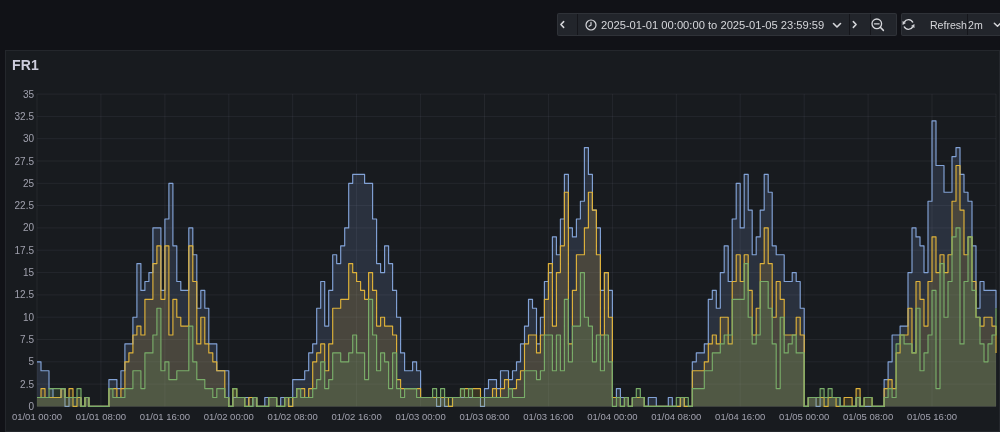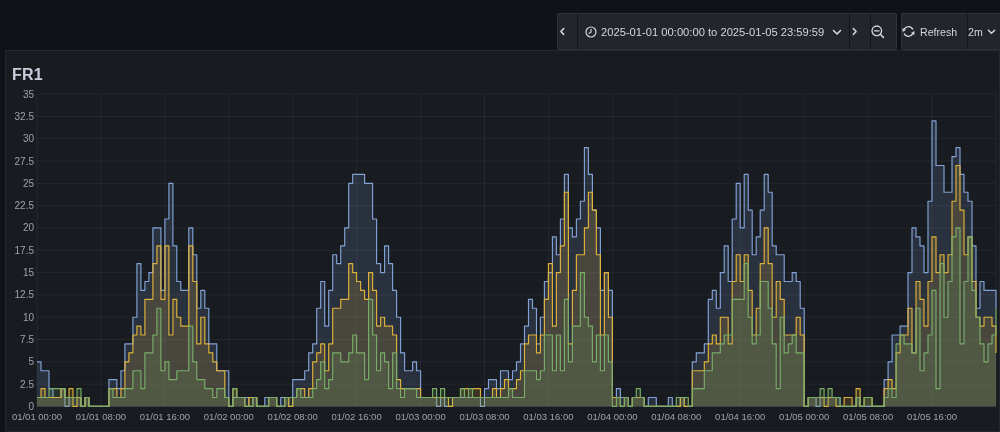--- a/index.html
+++ b/index.html
@@ -1,19 +1,19 @@
 <!DOCTYPE html>
 <html><head><meta charset="utf-8">
 <style>
 html,body{margin:0;padding:0;background:#111217;width:1000px;height:432px;overflow:hidden;font-family:"Liberation Sans",sans-serif;}
 #page{position:relative;width:1000px;height:432px;background:#111217;}
 #panel{position:absolute;left:5px;top:50px;width:995px;height:382px;background:#181b1f;border:1px solid rgba(204,204,220,0.07);box-sizing:border-box;}
-#title{position:absolute;left:12px;top:66px;font-size:16px;font-weight:600;color:#ccccdc;letter-spacing:0.2px;}
-.grp{position:absolute;top:13px;height:37px;display:flex;align-items:stretch;background:#22252b;border:1px solid rgba(204,204,220,0.08);border-radius:2px;box-sizing:border-box;}
-.btn{display:flex;align-items:center;justify-content:flex-start;color:#d5d6da;font-size:10.6px;font-weight:500;}
+#title{position:absolute;left:12px;top:57px;font-size:14px;font-weight:600;color:#ccccdc;letter-spacing:0.2px;}
+.grp{position:absolute;top:13px;height:23px;display:flex;align-items:stretch;background:#22252b;border:1px solid rgba(204,204,220,0.08);border-radius:2px;box-sizing:border-box;}
+.btn{display:flex;align-items:center;justify-content:space-between;color:#d5d6da;font-size:10.6px;font-weight:500;}
 .sep{width:1px;background:#15161b;}
 svg text{font-family:"Liberation Sans",sans-serif;font-size:10px;fill:rgba(204,204,220,0.75);}
 svg text.xl{font-size:9.5px;}
 </style></head>
 <body>
 <div id="page">
 <div id="panel"></div>
 <svg id="chart" width="1000" height="432" viewBox="0 0 1000 432" style="position:absolute;left:0;top:0;">
 <defs>
         <filter id="soft" x="-2%" y="-2%" width="104%" height="104%">

